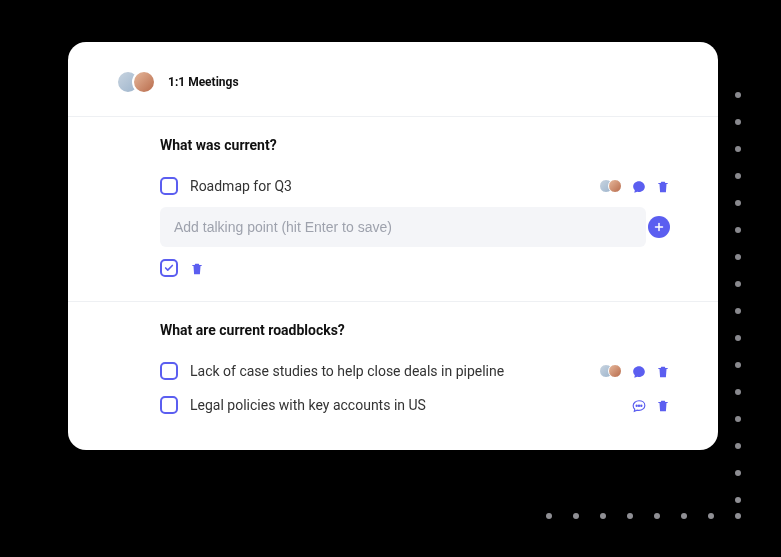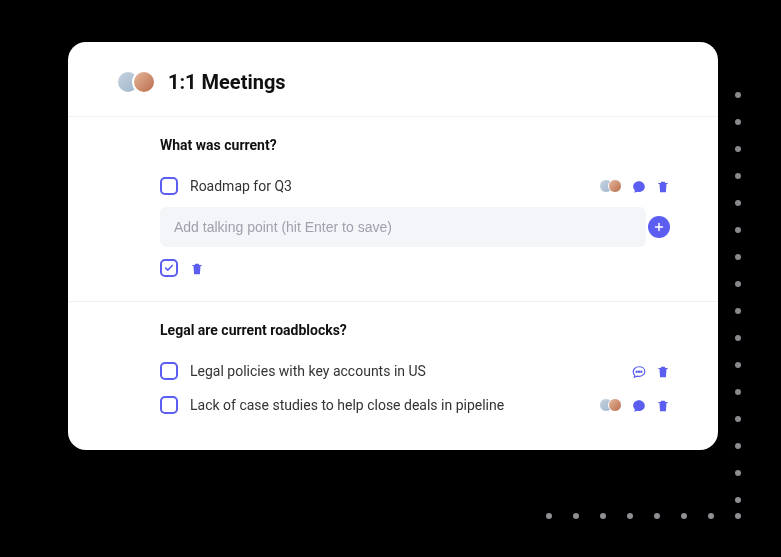--- a/index.html
+++ b/index.html
@@ -58,21 +58,21 @@
     height: 24px;
     border-radius: 50%;
     border: 2px solid #fff;
     margin-left: -8px;
     display: inline-block;
   }
   .avatar:first-child { margin-left: 0; }
   .avatar.a1 { background: linear-gradient(135deg,#c8d4e0,#9db4cc); }
   .avatar.a2 { background: linear-gradient(135deg,#e6b89c,#b86b4b); }
   .title {
-    font-size: 20px;
+    font-size: 12px;
     font-weight: 700;
     color: #111;
   }
   .section {
     padding: 20px 48px 0 92px;
   }
   .section + .section {
     border-top: 1px solid #eef0f3;
     margin-top: 16px;
   }
@@ -250,21 +250,44 @@
         <span class="trash-icon">
           <svg width="14" height="14" viewBox="0 0 24 24" fill="currentColor">
               <path d="M6 7h12l-1 14H7L6 7zm3-4h6l1 2H8l1-2zM4 5h16v2H4z"></path>
             </svg>
         </span>
       </div>
     </div>
   </div>
 
   <div class="section">
-    <div class="section-title">Legal are current roadblocks?</div>
+    <div class="section-title">What are current roadblocks?</div>
+
+    <div class="row">
+      <div class="cb">
+        
+      </div>
+      <div class="row-text">Lack of case studies to help close deals in pipeline</div>
+      <div class="meta">
+        <div class="small-avatars">
+          <span class="small-avatar s1"></span>
+          <span class="small-avatar s2"></span>
+        </div>
+        <span class="chat-icon">
+          <svg width="14" height="14" viewBox="0 0 24 24" fill="currentColor">
+              <path d="M12 2C6.48 2 2 6.03 2 11c0 2.5 1.1 4.75 2.9 6.35L4 22l5.1-2.05C10 20.3 11 20.5 12 20.5c5.52 0 10-4.03 10-9S17.52 2 12 2z"></path>
+            </svg>
+        </span>
+        <span class="trash-icon">
+          <svg width="14" height="14" viewBox="0 0 24 24" fill="currentColor">
+              <path d="M6 7h12l-1 14H7L6 7zm3-4h6l1 2H8l1-2zM4 5h16v2H4z"></path>
+            </svg>
+        </span>
+      </div>
+    </div>
 
     <div class="row">
       <div class="cb">
         
       </div>
       <div class="row-text">Legal policies with key accounts in US</div>
       <div class="meta">
         <span class="chat-icon outline">
           <svg width="14" height="14" viewBox="0 0 24 24" fill="none" stroke="currentColor" stroke-width="2">
               <path d="M12 3C6.48 3 2 6.8 2 11.5c0 2.35 1.05 4.47 2.75 6L4 21l4.8-1.9c1 .3 2 .4 3.2.4 5.52 0 10-3.8 10-8.5S17.52 3 12 3z"></path>
@@ -273,38 +296,15 @@
               <circle cx="16" cy="11.5" r="1" fill="currentColor"></circle>
             </svg>
         </span>
         <span class="trash-icon">
           <svg width="14" height="14" viewBox="0 0 24 24" fill="currentColor">
               <path d="M6 7h12l-1 14H7L6 7zm3-4h6l1 2H8l1-2zM4 5h16v2H4z"></path>
             </svg>
         </span>
       </div>
     </div>
-
-    <div class="row">
-      <div class="cb">
-        
-      </div>
-      <div class="row-text">Lack of case studies to help close deals in pipeline</div>
-      <div class="meta">
-        <div class="small-avatars">
-          <span class="small-avatar s1"></span>
-          <span class="small-avatar s2"></span>
-        </div>
-        <span class="chat-icon">
-          <svg width="14" height="14" viewBox="0 0 24 24" fill="currentColor">
-              <path d="M12 2C6.48 2 2 6.03 2 11c0 2.5 1.1 4.75 2.9 6.35L4 22l5.1-2.05C10 20.3 11 20.5 12 20.5c5.52 0 10-4.03 10-9S17.52 2 12 2z"></path>
-            </svg>
-        </span>
-        <span class="trash-icon">
-          <svg width="14" height="14" viewBox="0 0 24 24" fill="currentColor">
-              <path d="M6 7h12l-1 14H7L6 7zm3-4h6l1 2H8l1-2zM4 5h16v2H4z"></path>
-            </svg>
-        </span>
-      </div>
-    </div>
   </div>
 
 </div>
 
 </body></html>

